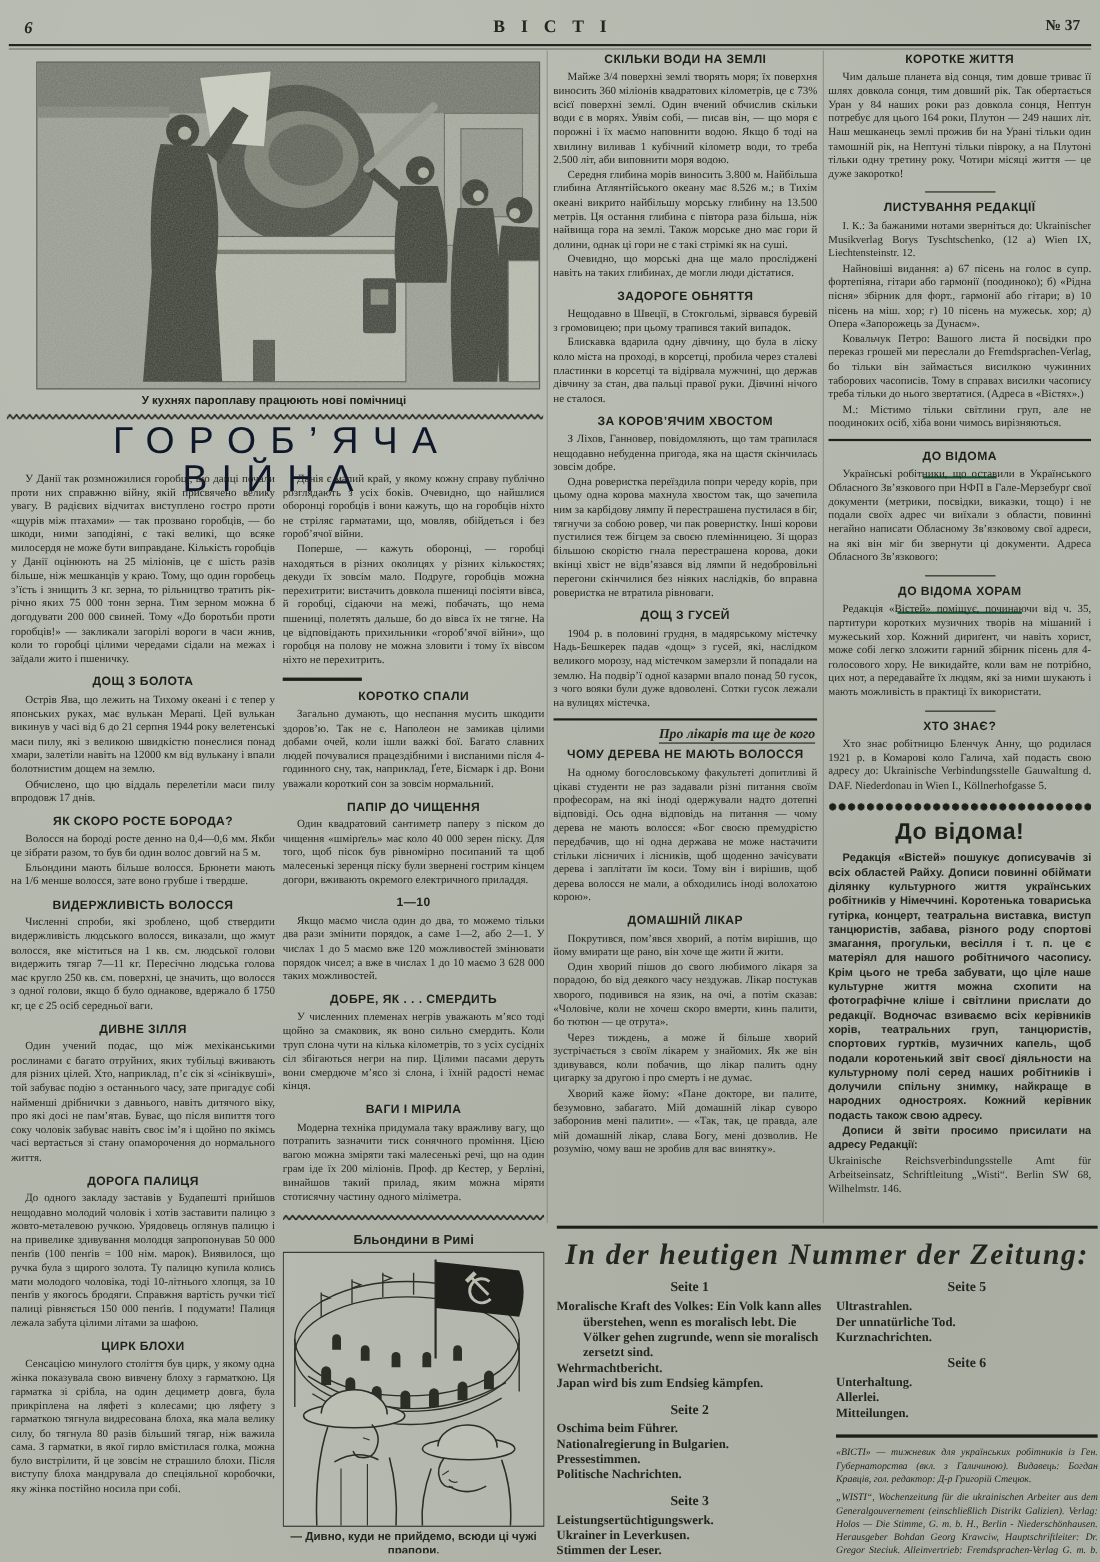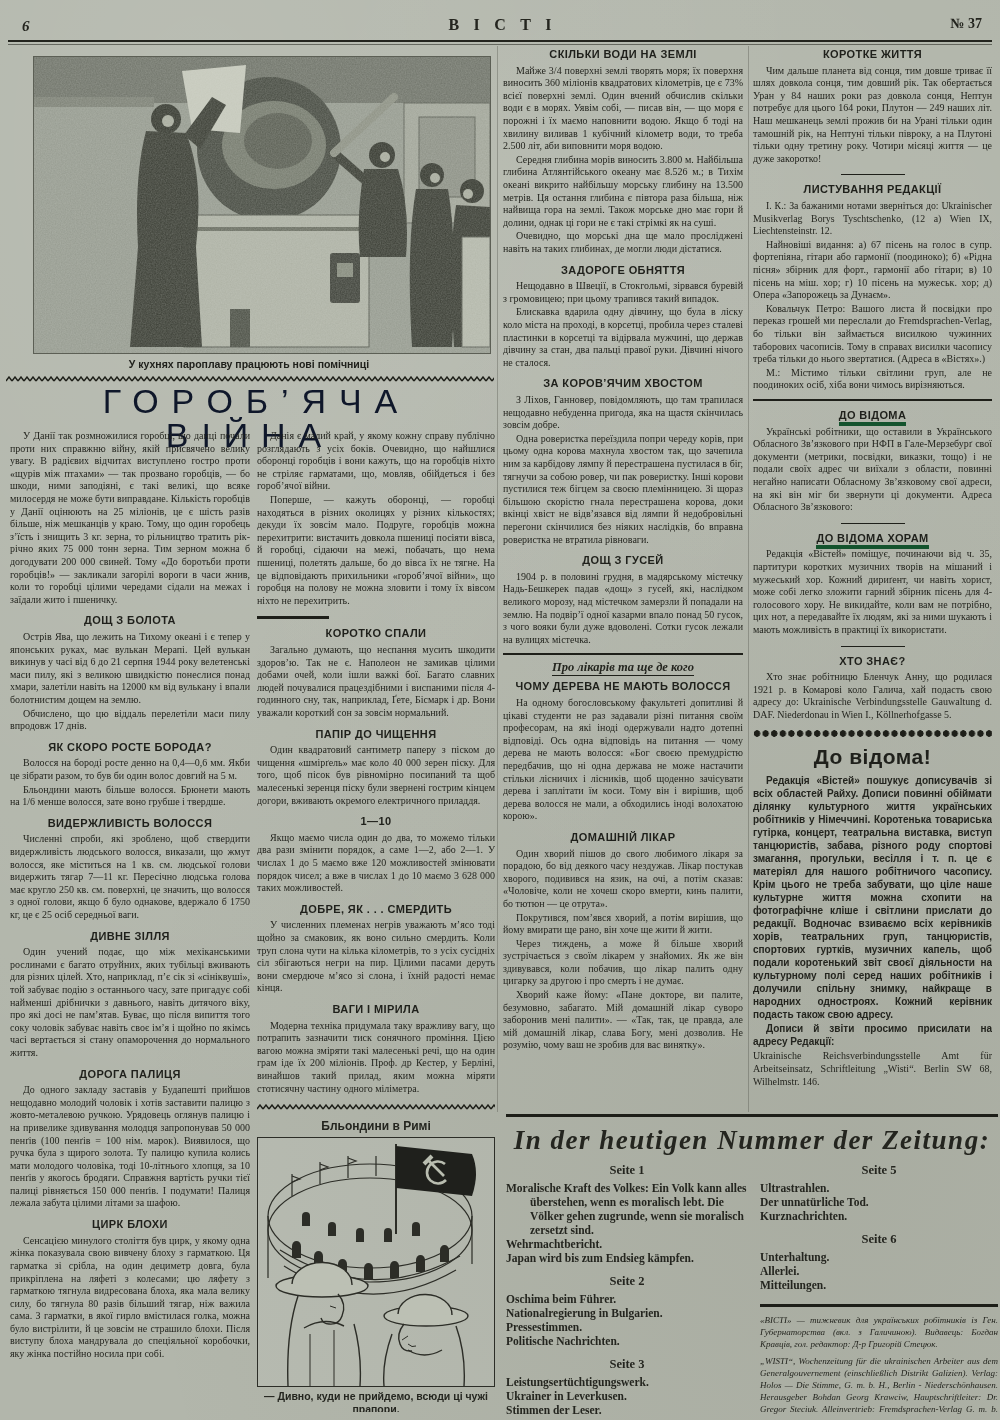--- a/index.html
+++ b/index.html
@@ -27,26 +27,26 @@
   #col1{left:10px;height:982px;}
   #col2{left:257px;width:238px;height:982px;}
   #col3{left:503px;top:46px;width:240px;height:1066px;}
   #col4{left:753px;top:46px;width:239px;height:1066px;}
   .vrule{width:1px;background:rgba(50,52,44,.28);}
   #vr1{left:497px;top:46px;height:1066px;}
   #vr2{left:748px;top:46px;height:1066px;}
   p{margin:0 0 1px;text-indent:13px;}
   p.np{text-indent:0;}
   h2{font:bold 11px/1.15 "Liberation Sans",sans-serif;text-align:center;letter-spacing:.4px;margin:8px 0 4px;color:#1f201b;}
-  h2.ul span{border-bottom:4px solid #14532d;padding-bottom:1px;}
+  h2.ul span{border-bottom:2px solid #14532d;padding-bottom:12px;}
   .hr-full{border-top:2.5px solid #1e1f19;margin:7px 0 5px;}
   .hr-short{width:64px;border-top:1.8px solid #1e1f19;margin:9px auto 7px;}
   .hr-left{width:78px;border-top:3px solid #1e1f19;margin:9px 0 5px -6px;}
   .beads{height:9px;margin:7px 0 3px;background:radial-gradient(circle at 4px 4.5px,#1e1f19 3px,transparent 3.5px);background-size:8.6px 9px;background-repeat:repeat-x;}
-  .rubric{text-align:center;font:bold italic 12.5px/1.2 "Liberation Serif",serif;margin:4px 2px 5px;}
+  .rubric{text-align:right;font:bold italic 12.5px/1.2 "Liberation Serif",serif;margin:4px 2px 5px;}
   .rubric span{border-bottom:1.6px solid #1e1f19;padding-bottom:1px;}
   
   #cartoon-title{font:bold 12px "Liberation Sans",sans-serif;text-align:center;margin:5px 0 4px;}
   #cartoon-frame{border:1.6px solid #2c2d27;height:248px;background:rgba(255,255,255,.07);}
   .cartoon-cap{font:bold 10.5px/13px "Liberation Sans",sans-serif;text-align:center;text-indent:0;margin-top:3px;}
   
   .bold-sans p{font:bold 10px/13px "Liberation Sans",sans-serif;}
   h2.big{font:bold 21px/1 "Liberation Sans",sans-serif;letter-spacing:.5px;margin:8px 0 7px;}
   .latin{font-size:9.8px;}
   
@@ -238,22 +238,22 @@
   <h2>ЗА КОРОВ’ЯЧИМ ХВОСТОМ</h2>
   <p>З Ліхов, Ганновер, повідомляють, що там трапилася нещодавно небуденна пригода, яка на щастя скінчилась зовсім добре.</p>
   <p>Одна роверистка переїздила попри череду корів, при цьому одна корова махнула хвостом так, що зачепила ним за карбідову лямпу й перестрашена пустилася в біг, тягнучи за собою ровер, чи пак роверистку. Інші корови пустилися теж бігцем за своєю племінницею. Зі щораз більшою скорістю гнала перестрашена корова, доки вкінці хвіст не відв’язався від лямпи й недобровільні перегони скінчилися без ніяких наслідків, бо вправна роверистка не втратила рівноваги.</p>
   <h2>ДОЩ З ГУСЕЙ</h2>
   <p>1904 р. в половині грудня, в мадярському містечку Надь-Бешкерек падав «дощ» з гусей, які, наслідком великого морозу, над містечком замерзли й попадали на землю. На подвір’ї одної казарми впало понад 50 гусок, з чого вояки були дуже вдоволені. Сотки гусок лежали на вулицях містечка.</p>
   <div class="hr-full"></div>
   <div class="rubric"><span>Про лікарів та ще де кого</span></div>
   <h2 style="margin-top:4px;">ЧОМУ ДЕРЕВА НЕ МАЮТЬ ВОЛОССЯ</h2>
   <p>На одному богословському факультеті допитливі й цікаві студенти не раз задавали різні питання своїм професорам, на які іноді одержували надто дотепні відповіді. Ось одна відповідь на питання — чому дерева не мають волосся: «Бог своєю премудрістю передбачив, що ні одна держава не може настачити стільки лісничих і лісників, щоб щоденно зачісувати дерева і заплітати їм коси. Тому він і вирішив, щоб дерева волосся не мали, а обходились іноді волохатою корою».</p>
   <h2>ДОМАШНІЙ ЛІКАР</h2>
+  <p>Покрутився, пом’явся хворий, а потім вирішив, що йому вмирати ще рано, він хоче ще жити й жити.</p>
   <p>Один хворий пішов до свого любимого лікаря за порадою, бо від деякого часу нездужав. Лікар постукав хворого, подивився на язик, на очі, а потім сказав: «Чоловіче, коли не хочеш скоро вмерти, кинь палити, бо тютюн — це отрута».</p>
-  <p>Покрутився, пом’явся хворий, а потім вирішив, що йому вмирати ще рано, він хоче ще жити й жити.</p>
   <p>Через тиждень, а може й більше хворий зустрічається з своїм лікарем у знайомих. Як же він здивувався, коли побачив, що лікар палить одну цигарку за другою і про смерть і не думає.</p>
   <p>Хворий каже йому: «Пане докторе, ви палите, безумовно, забагато. Мій домашній лікар суворо заборонив мені палити». — «Так, так, це правда, але мій домашній лікар, слава Богу, мені дозволив. Не розумію, чому ваш не зробив для вас винятку».</p>
 </div>
 
 <div class="col" id="col4">
   <h2 style="margin-top:2px;">КОРОТКЕ ЖИТТЯ</h2>
   <p>Чим дальше планета від сонця, тим довше триває її шлях довкола сонця, тим довший рік. Так обертається Уран у 84 наших роки раз довкола сонця, Нептун потребує для цього 164 роки, Плутон — 249 наших літ. Наш мешканець землі прожив би на Урані тільки один тамошній рік, на Нептуні тільки півроку, а на Плутоні тільки одну третину року. Чотири місяці життя — це дуже закоротко!</p>
   <div class="hr-short"></div>
   <h2>ЛИСТУВАННЯ РЕДАКЦІЇ</h2>
   <p class="latin">І. К.: За бажаними нотами зверніться до: Ukrainischer Musikverlag Borys Tyschtschenko, (12 a) Wien IX, Liechtensteinstr. 12.</p>

